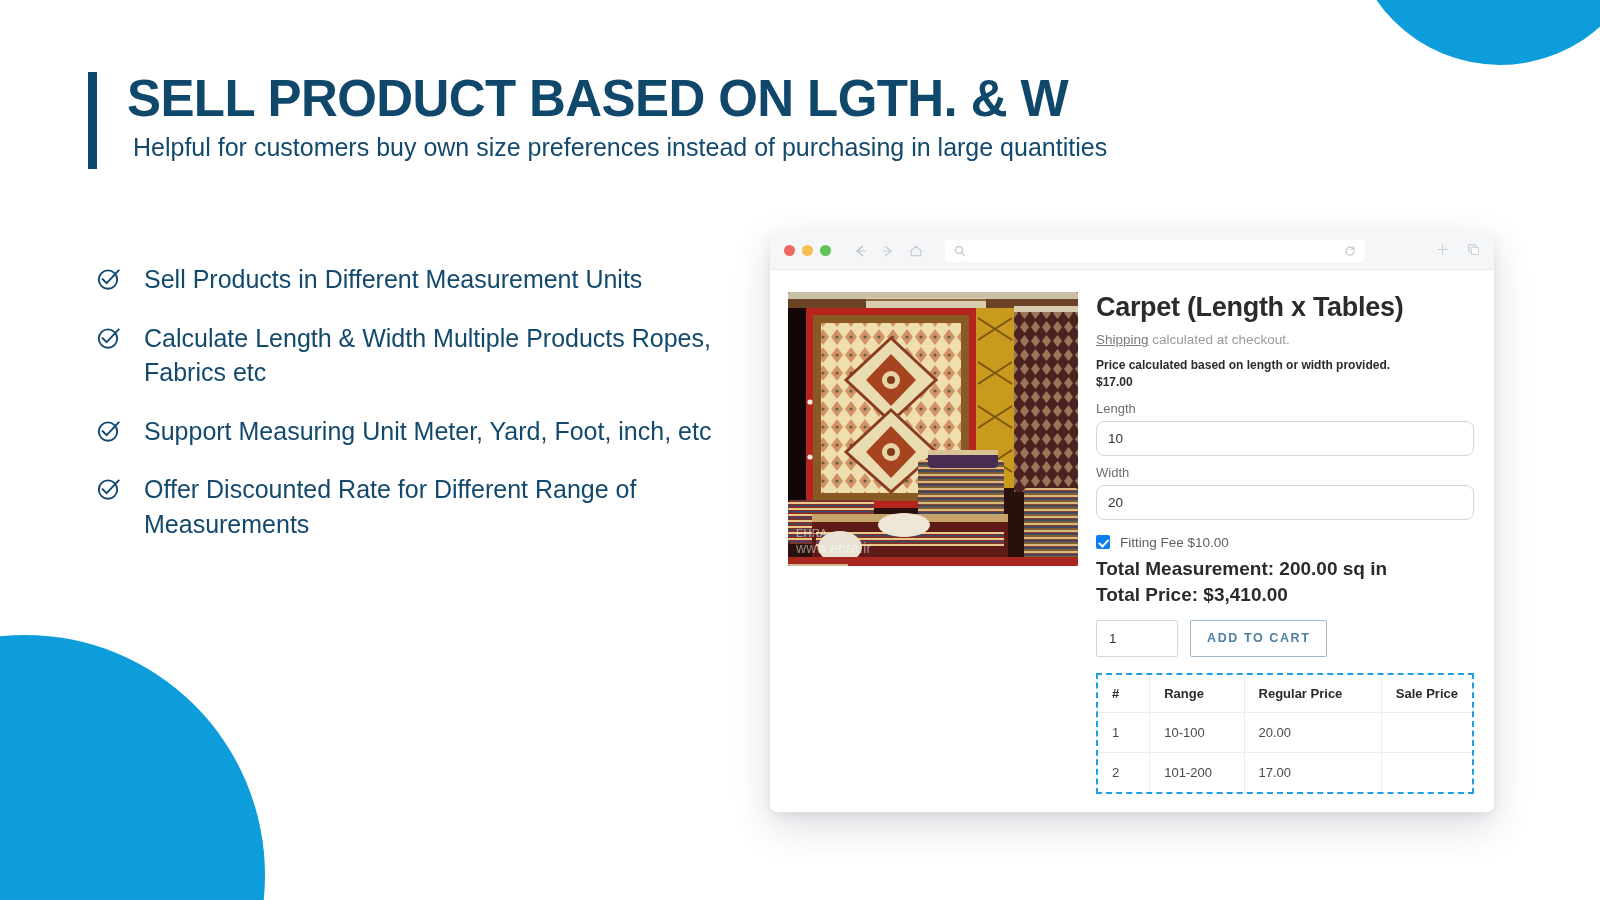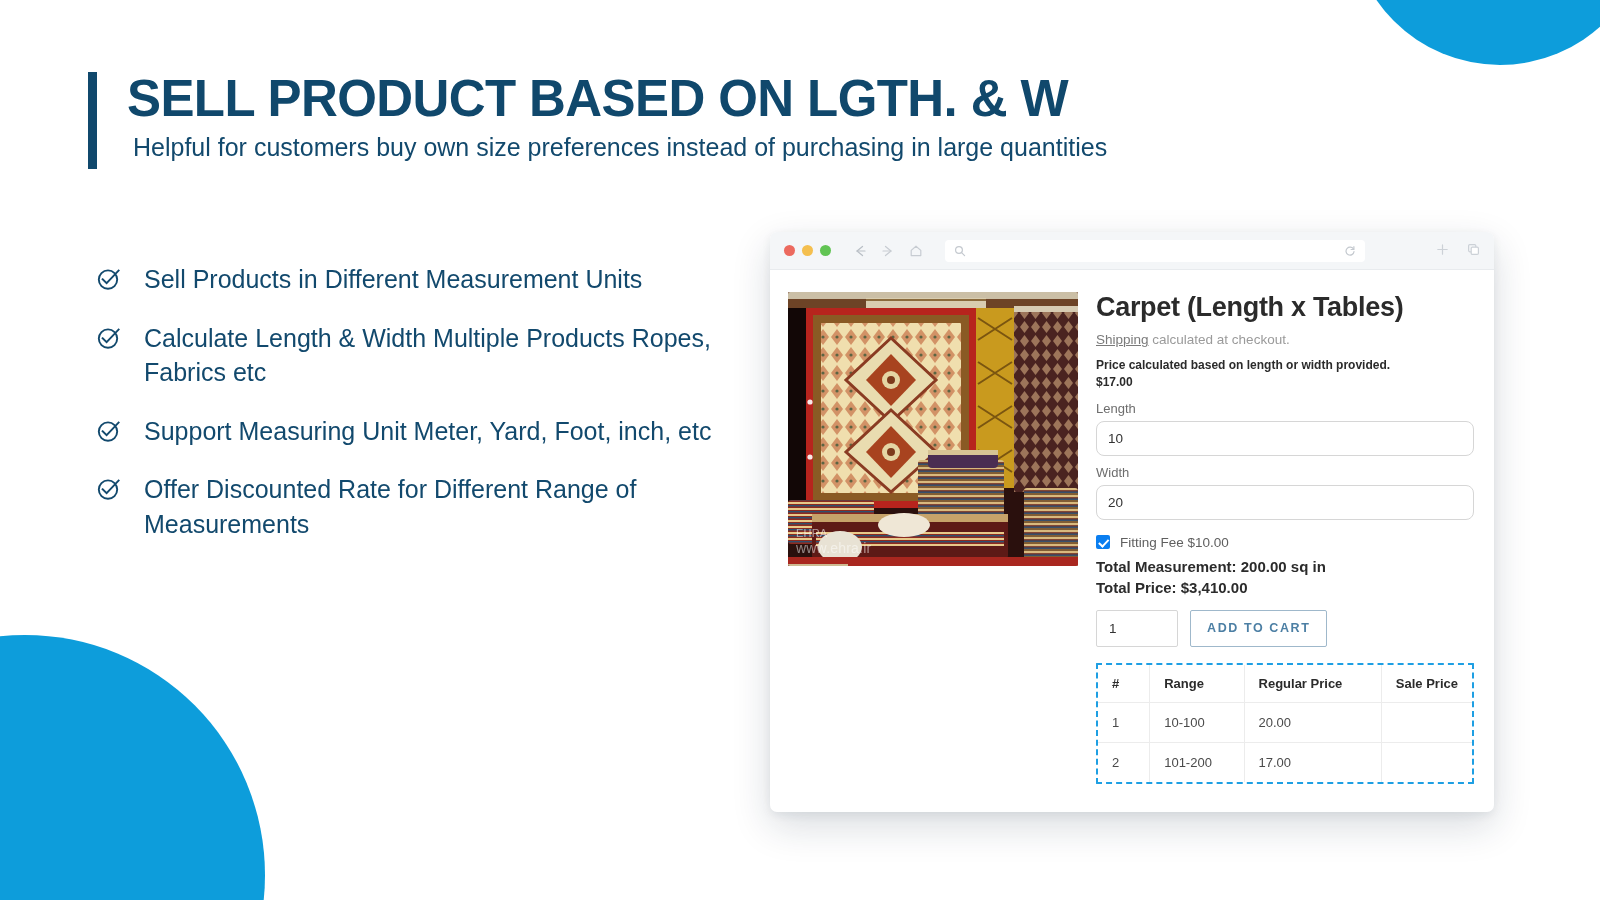--- a/index.html
+++ b/index.html
@@ -246,21 +246,21 @@
   .cbox:after {
     content: "";
     position: absolute;
     left: 4.5px; top: 1.5px;
     width: 3.5px; height: 7.5px;
     border: solid #fff;
     border-width: 0 2px 2px 0;
     transform: rotate(43deg);
   }
   .totalline {
-    font-size: 15px;
+    font-size: 19px;
     font-weight: 700;
     color: #2b2b2b;
     margin-bottom: 4px;
   }
   .cartrow {
     display: flex;
     align-items: center;
     gap: 12px;
     margin-top: 14px;
     margin-bottom: 16px;

